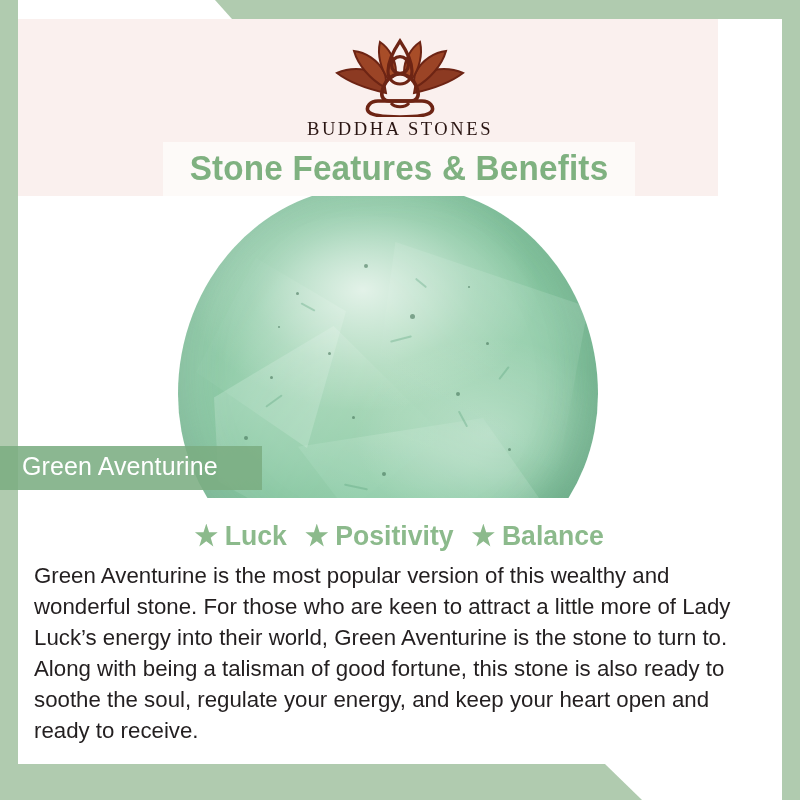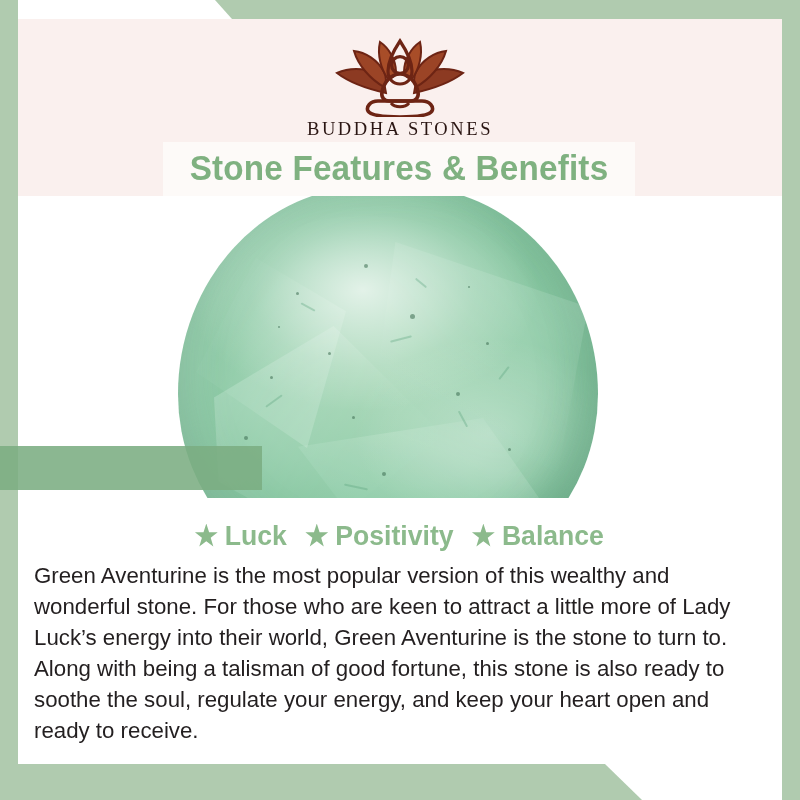--- a/index.html
+++ b/index.html
@@ -47,21 +47,21 @@
     bottom: 0; left: 0;
     width: 642px; height: 36px;
     background: #b0cbaf;
     clip-path: polygon(0 0, 605px 0, 100% 100%, 0 100%);
   }
 
   
   .header {
     position: absolute;
     left: 18px; top: 19px;
-    width: 764px; height: 177px;
+    width: 700px; height: 177px;
     background: #faf0ee;
   }
 
   
   .logo-wrap {
     position: absolute;
     left: 0; top: 14px;
     width: 764px;
     text-align: center;
   }
@@ -308,20 +308,21 @@
         <div class="streak" style="left:276px;top:232px;width:18px;height:2px;transform:rotate(62deg);"></div>
         <div class="streak" style="left:86px;top:214px;width:20px;height:2px;transform:rotate(-36deg);"></div>
         <div class="streak" style="left:166px;top:300px;width:24px;height:2px;transform:rotate(12deg);"></div>
         <div class="streak" style="left:318px;top:186px;width:16px;height:2px;transform:rotate(-52deg);"></div>
         <div class="streak" style="left:236px;top:96px;width:14px;height:2px;transform:rotate(40deg);"></div>
       </div>
     </div>
   </div>
 
   <div class="name-band"></div>
+  <div class="name-text">Green Aventurine</div>
 
   <div class="keywords">
     <div class="keyword">
       <span class="star"></span>
       <span>Luck</span>
     </div>
     <div class="keyword">
       <span class="star"></span>
       <span>Positivity</span>
     </div>

